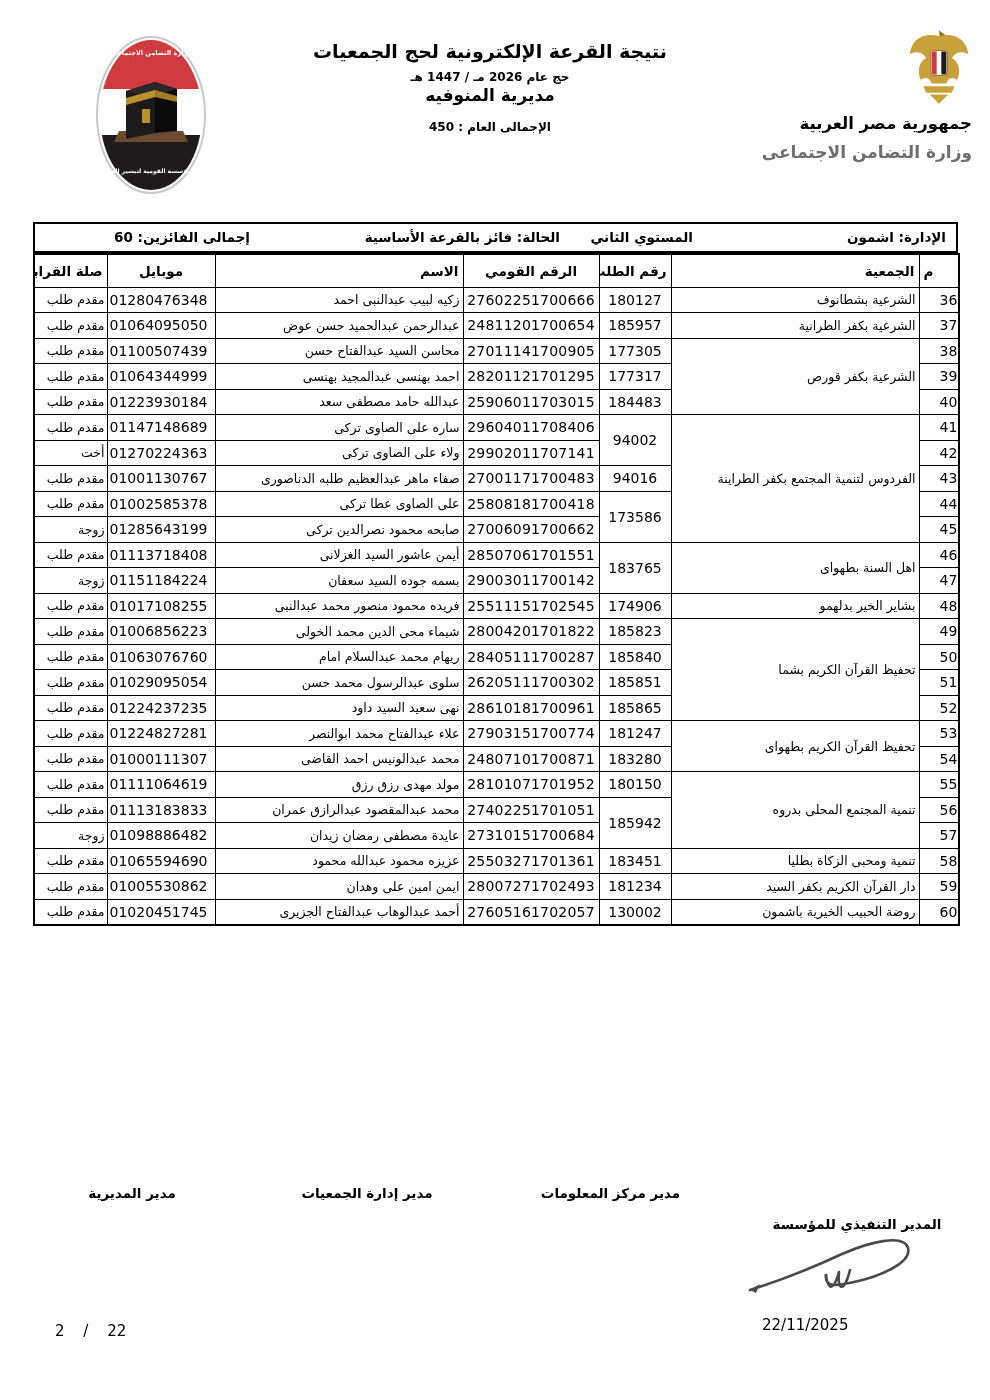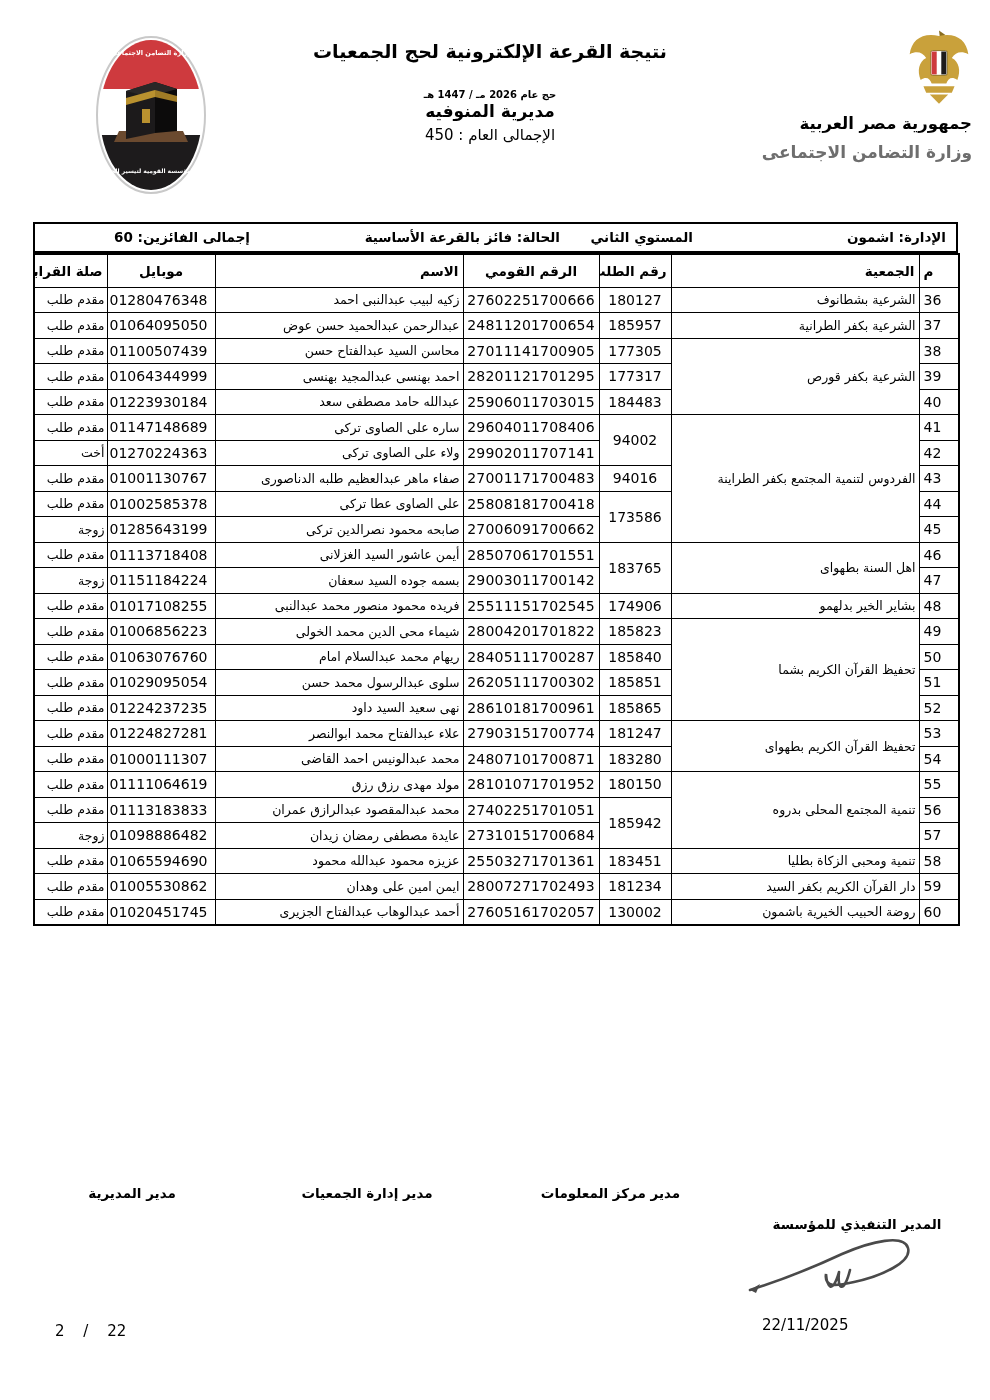--- a/index.html
+++ b/index.html
@@ -14,23 +14,23 @@
   .emblem svg { width:100%; height:100%; }
   .emblem .arc-text {
     position:absolute; left:0; width:100%; text-align:center; color:#fff;
     font-size:6.5px; font-weight:bold; direction:rtl; letter-spacing:.2px;
   }
   .emblem .arc-top { top:14px; }
   .emblem .arc-bottom { top:132px; font-size:6px; }
 
   .titles { position:absolute; left:245px; top:40px; width:490px; text-align:center; direction:rtl; }
   .titles .t1 { font-size:19px; font-weight:bold; }
-  .titles .t2 { font-size:10px; font-weight:bold; margin-top:27px; }
+  .titles .t2 { font-size:12px; font-weight:bold; margin-top:8px; }
   .titles .t3 { font-size:17px; font-weight:bold; margin-top:1px; }
-  .titles .t4 { font-size:15px; font-weight:normal; margin-top:5px; }
+  .titles .t4 { font-size:12px; font-weight:bold; margin-top:15px; }
 
   .gov { position:absolute; left:758px; top:28px; width:214px; text-align:right; direction:rtl; }
   .gov svg { width:66px; height:80px; }
   .gov .country { font-size:16.5px; font-weight:bold; margin-top:2px; }
   .gov .ministry { font-size:17px; font-weight:bold; color:#6e6e6e; margin-top:9px; }
 
   
   .info-bar {
     position:absolute; left:33px; top:222px; width:925px; height:31px;
     border:2px solid #000; direction:rtl; font-size:13.5px; font-weight:bold;
@@ -48,21 +48,21 @@
     border:2px solid #000;
   }
   .results th, .results td {
     border:1px solid #000; overflow:hidden; white-space:nowrap; vertical-align:middle;
   }
   .results thead tr { height:33px; }
   .results tbody tr { height:25.5px; }
   .results th { font-size:13.5px; font-weight:bold; text-align:right; padding:0 4px; }
   .results th.col-no { text-align:left; padding-left:4px; }
   .results th.col-req, .results th.col-nid, .results th.col-mobile { text-align:center; }
-  td.col-no     { font-size:14px; text-align:left;  padding-left:4px; }
+  td.col-no     { font-size:14px; text-align:left;  padding-left:20px; }
   td.col-assoc  { font-size:12.5px; text-align:right; padding-right:3px; }
   td.col-req    { font-size:14px; text-align:center; }
   td.col-nid    { font-size:14px; text-align:center; letter-spacing:.2px; }
   td.col-name   { font-size:12.5px; text-align:right; padding-right:3px; }
   td.col-mobile { font-size:14px; text-align:left; padding-left:2px; }
   td.col-rel    { font-size:12.5px; text-align:right; padding-right:2px; }
 
   
   .sig { position:absolute; font-size:13.5px; font-weight:bold; text-align:center; direction:rtl; white-space:nowrap; }
   .sig-directorate { left:62px;  top:1185px; width:140px; }

